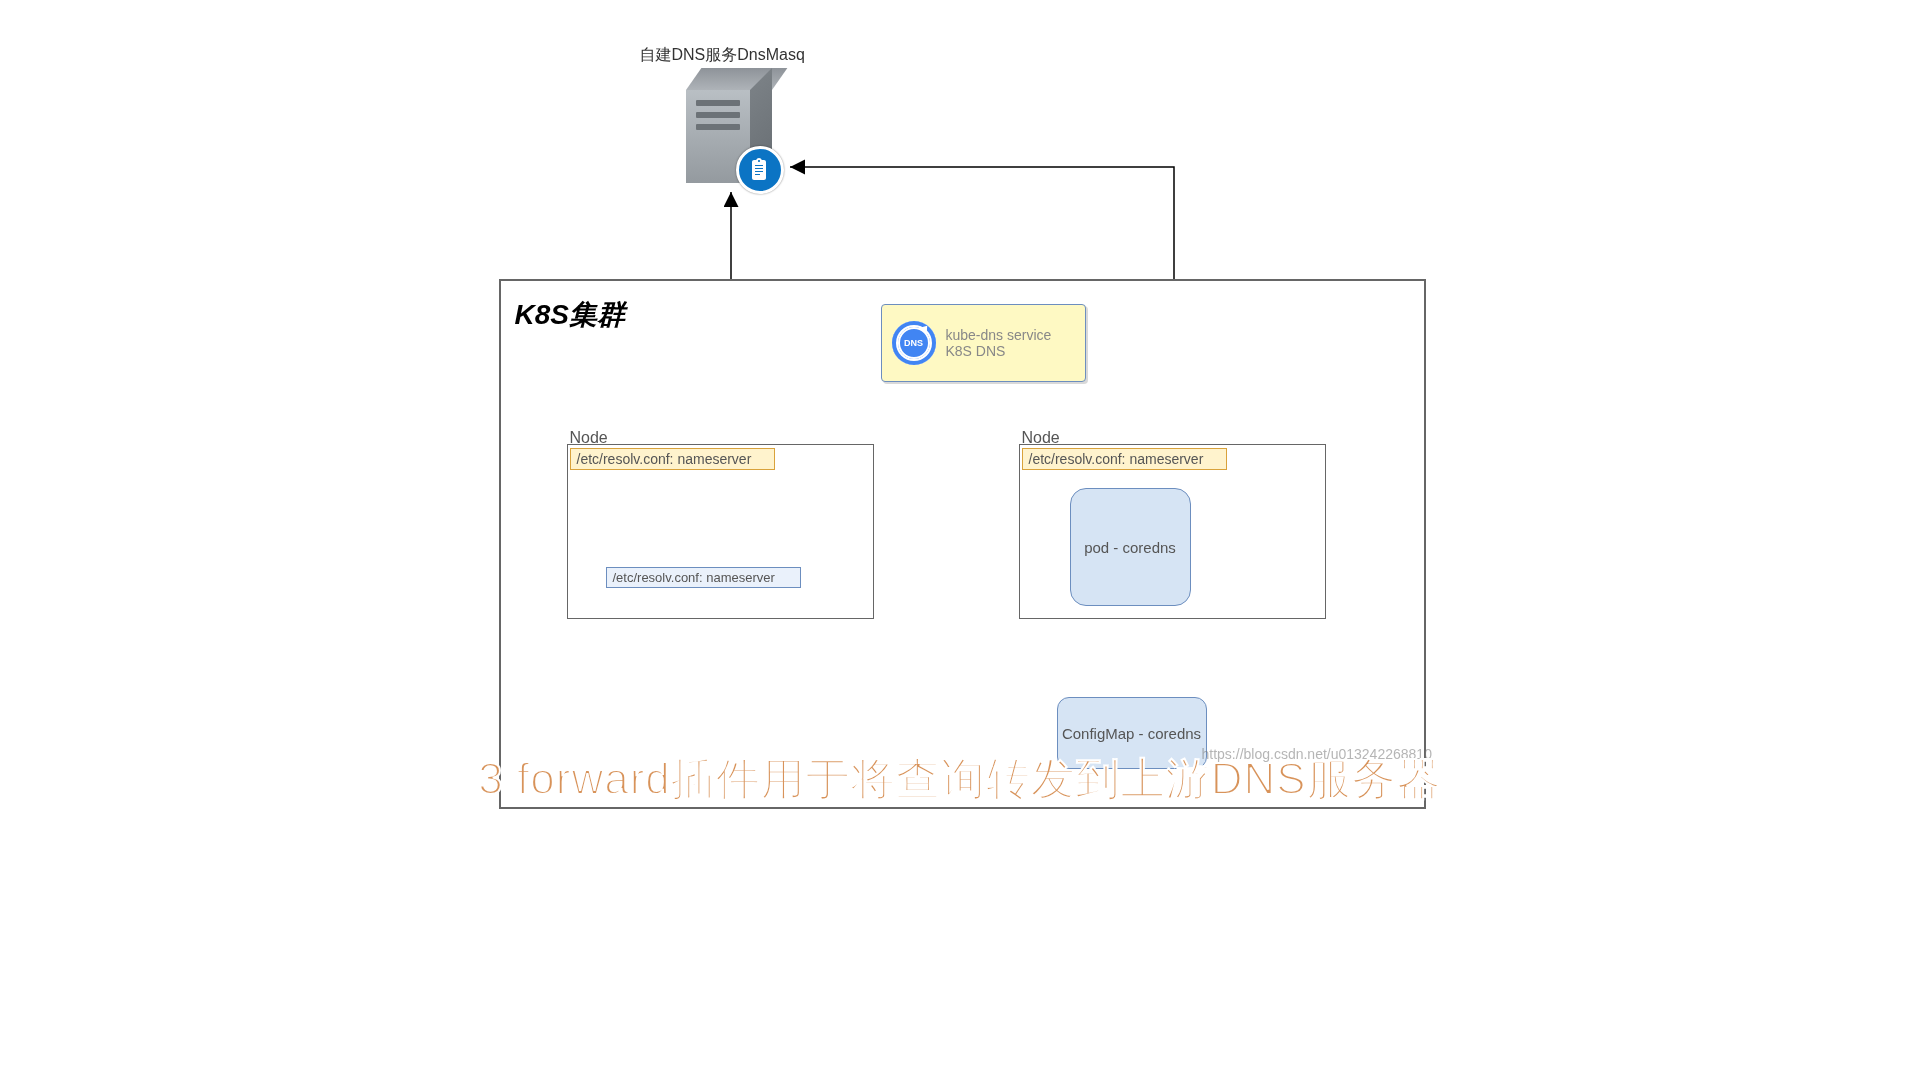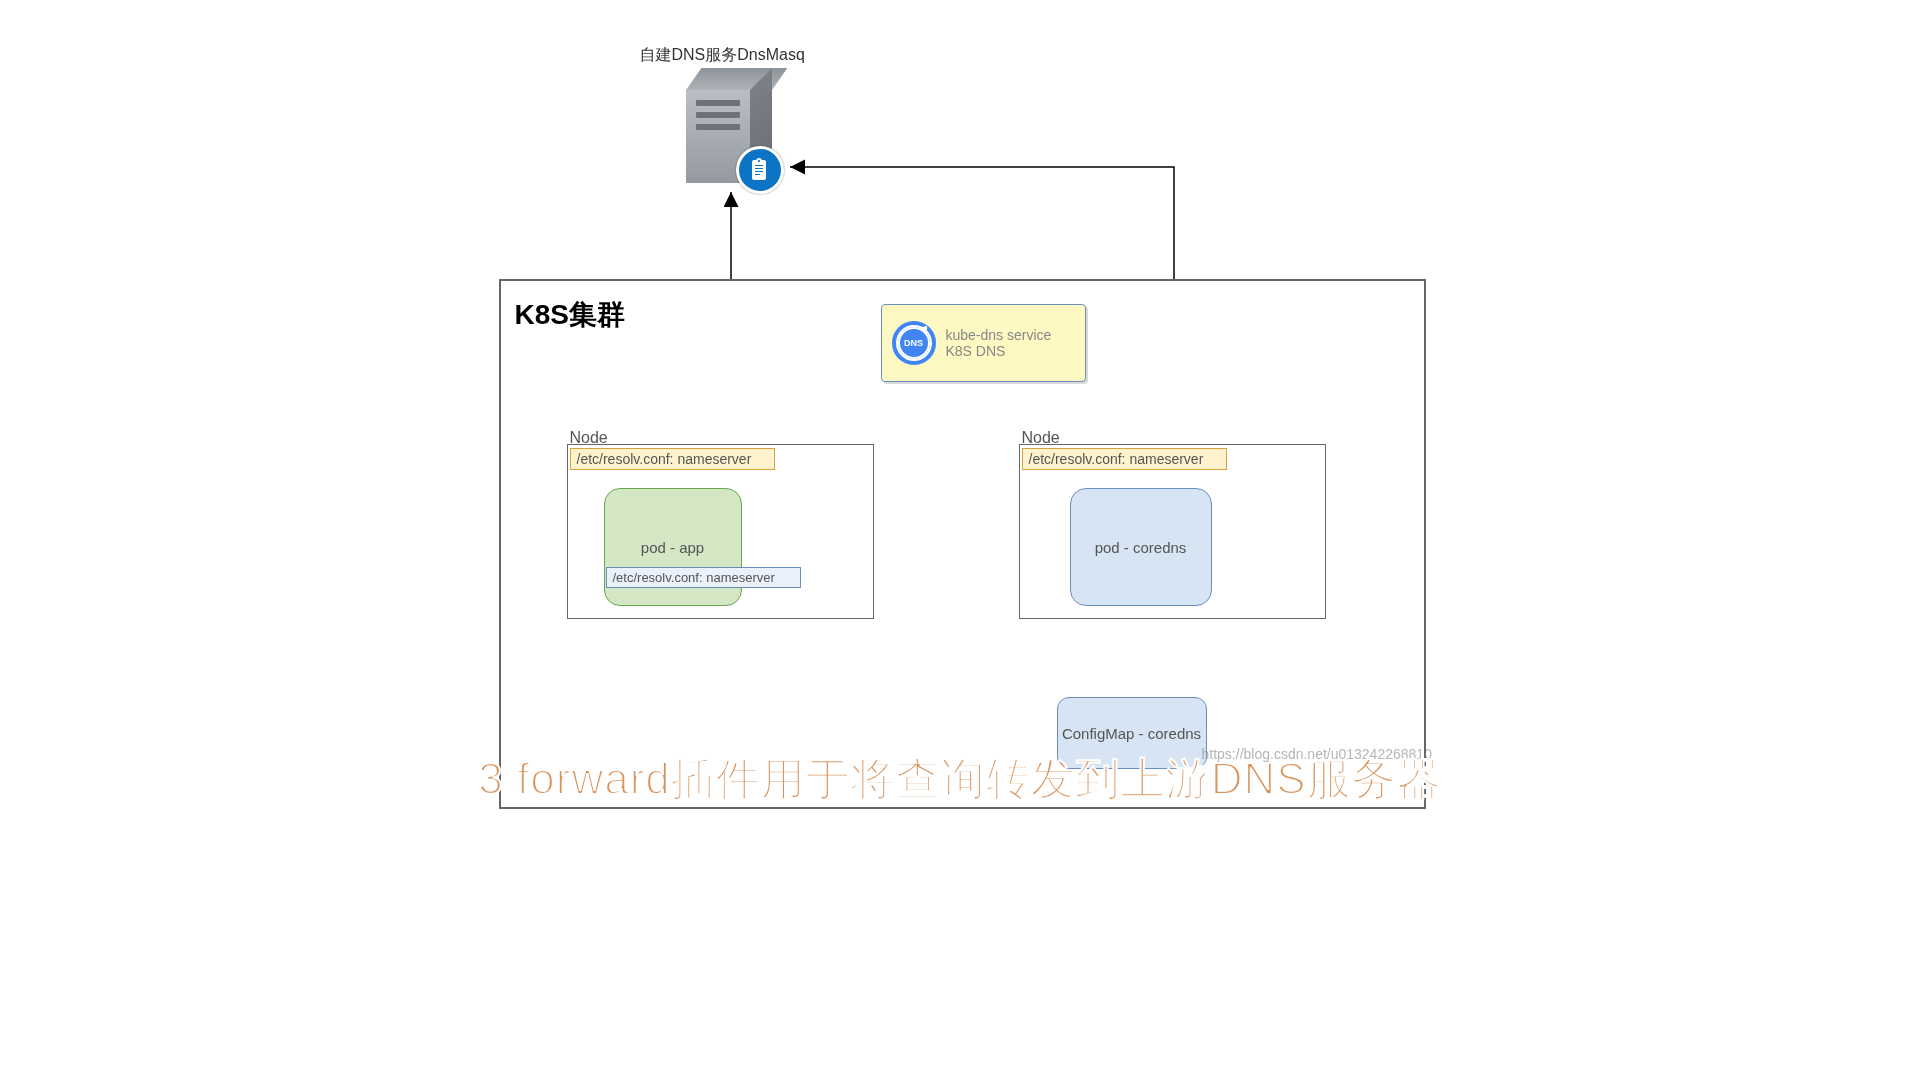--- a/index.html
+++ b/index.html
@@ -87,44 +87,41 @@
       <div class="slot" style="top:34px;"></div>
     </div>
     <div class="badge" style="left:50px; top:78px;">
       <svg viewBox="0 0 24 24">
           <path d="M16 2h-2.2C13.4.8 12.3 0 11 0S8.6.8 8.2 2H6C4.9 2 4 2.9 4 4v16c0 1.1.9 2 2 2h10c1.1 0 2-.9 2-2V4c0-1.1-.9-2-2-2zm-5 0c.6 0 1 .4 1 1s-.4 1-1 1-1-.4-1-1 .4-1 1-1zM7 7h8v1H7zM7 10h8v1H7zM7 13h8v1H7zM7 16h5v1H7z"></path>
         </svg>
     </div>
   </div>
 
   <div class="box nodebox" style="left:267px; top:267px; width:927px; height:530px; border-width:2px;"></div>
-  <div class="txt" style="left:283px; top:284px; font-size:28px; font-weight:700; color:#000;">K8S集群</div>
+  <div class="txt" style="left:283px; top:284px; font-size:28px; font-weight:700; color:#000;font-style:italic;">K8S集群</div>
 
   <div class="box dnsbox" style="left:649px; top:292px; width:205px; height:78px;">
     <div class="dns-icon">
       <div class="ring">DNS</div>
     </div>
     <div>
       <div>kube-dns service</div>
       <div>K8S DNS</div>
     </div>
   </div>
 
   <div class="txt" style="left:338px; top:417px;">Node</div>
   <div class="box nodebox" style="left:335px; top:432px; width:307px; height:175px;"></div>
   <div class="box label-yellow" style="left:338px; top:436px; width:205px;">/etc/resolv.conf: nameserver</div>
-  <div class="box podgreen" style="left:372px; top:476px; width:138px; height:118px;">
-      <span>pod - app</span>
-    </div>
   <div class="box resolv" style="left:374px; top:555px; width:195px;">/etc/resolv.conf: nameserver</div>
 
   <div class="txt" style="left:790px; top:417px;">Node</div>
   <div class="box nodebox" style="left:787px; top:432px; width:307px; height:175px;"></div>
   <div class="box label-yellow" style="left:790px; top:436px; width:205px;">/etc/resolv.conf: nameserver</div>
-  <div class="box podblue" style="left:838px; top:476px; width:142px; height:118px;">
+  <div class="box podblue" style="left:838px; top:476px; width:121px; height:118px;">
       <span>pod -  coredns</span>
     </div>
 
   <div class="box podblue" style="left:825px; top:685px; width:150px; height:72px; border-radius:12px;text-align:center;">
       <span>ConfigMap - coredns</span>
     </div>
 
   <div class="watermark" style="left:970px; top:734px;">https://blog.csdn.net/u013242268810</div>
 
   <div class="caption" style="top:738px;">3 forward插件用于将查询转发到上游DNS服务器</div>

